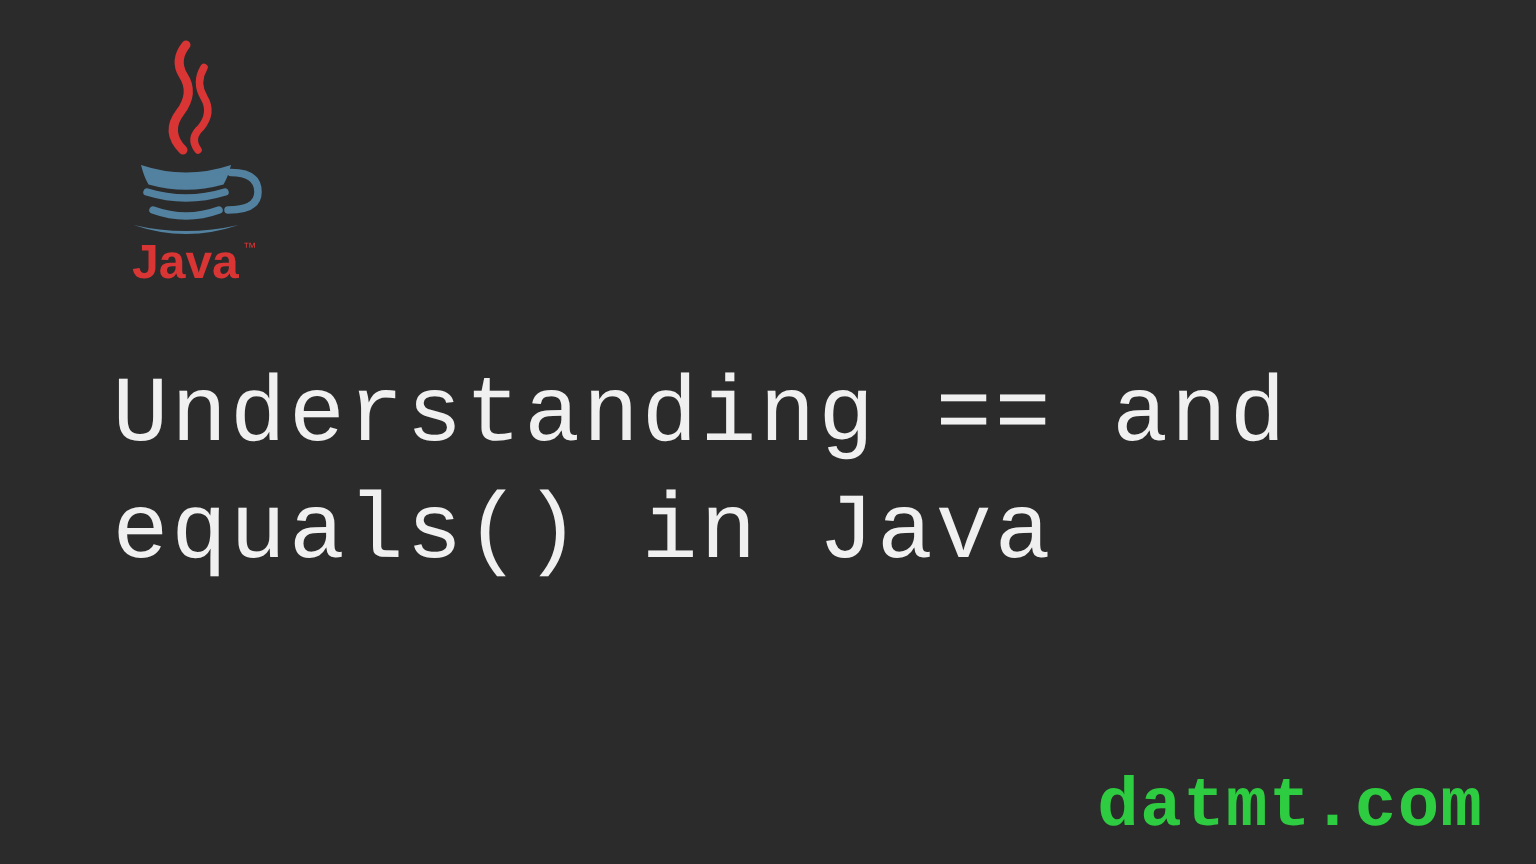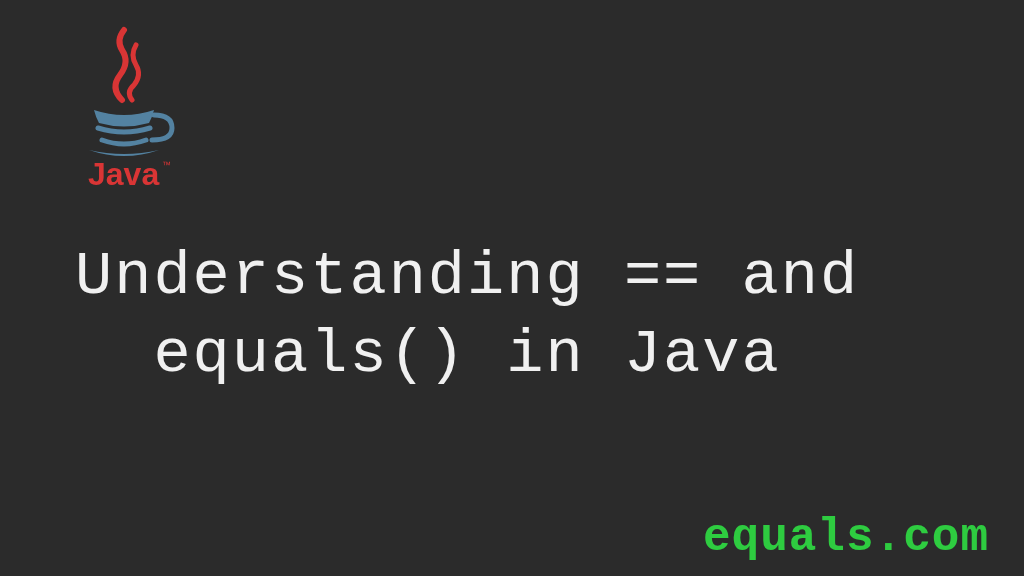--- a/index.html
+++ b/index.html
@@ -23,21 +23,20 @@
     .heading {
       position: absolute;
       top: 238px;
       left: 75px;
       color: #f0f0f0;
       font-size: 62px;
       font-family: 'Courier New', 'Consolas', monospace;
       font-weight: 500;
       letter-spacing: 2px;
       line-height: 1.25;
-      text-align: center;
     }
     .website {
       position: absolute;
       bottom: 12px;
       right: 35px;
       color: #2ecc40;
       font-size: 46px;
       font-family: 'Courier New', monospace;
       font-weight: bold;
       letter-spacing: 1px;
@@ -64,14 +63,14 @@
     <text x="88" y="148" font-family="Arial, sans-serif" font-size="9" fill="#d93535">™</text>
   </svg>
 </div>
 
 <div class="heading">
   <span style="white-space: pre-line;">Understanding == and
 equals() in Java</span>
 </div>
 
 <div class="website">
-  <span>equals.com</span>
+  <span>datmt.com</span>
 </div>
 
 </body></html>

